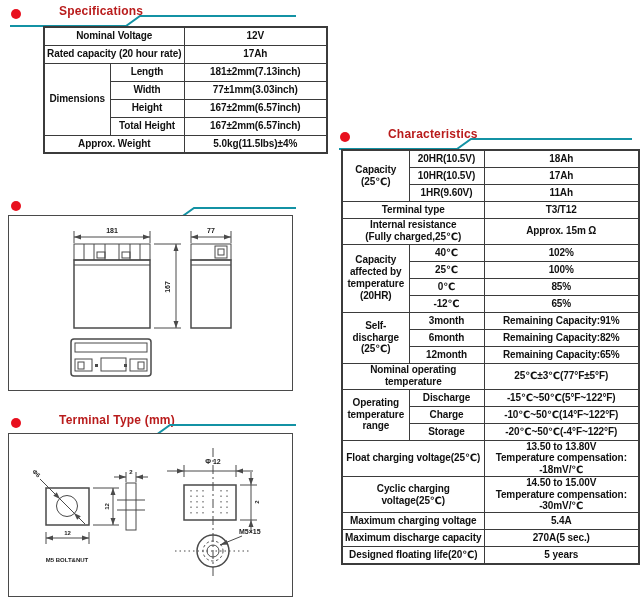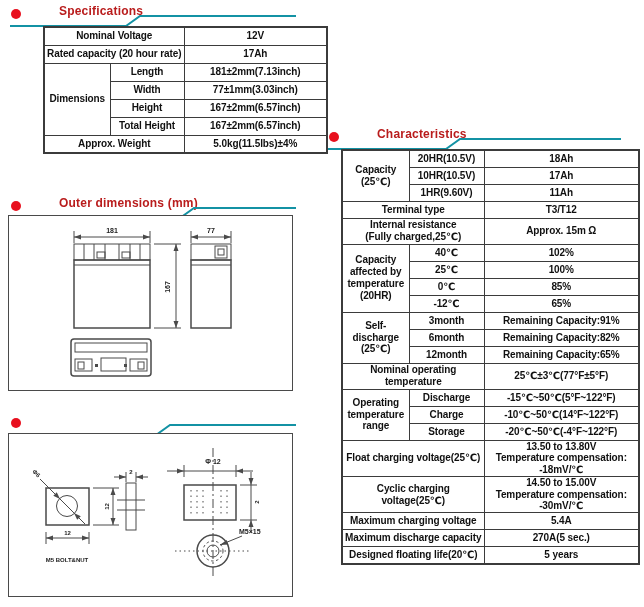--- a/index.html
+++ b/index.html
@@ -83,21 +83,20 @@
   </tr>
   <tr>
     <td colspan="2">Approx. Weight</td>
     <td>5.0kg(11.5lbs)±4%</td>
   </tr>
 </tbody>
   </table>
 
 <div class="hdr" style="left:8px; top:196px; width:292px;">
   <span class="dot"></span>
-  <span class="ttl">Outer dimensions  (mm)</span>
   <svg class="swoosh" width="292" height="26">
     <polyline points="2,22 172,22 186,12 288,12"></polyline>
   </svg>
 </div>
 
 <div class="diagbox" style="left:8px; top:215px; width:285px; height:176px;">
   <svg width="282" height="173" viewBox="0 0 282 173">
 
     <line class="dline" x1="65" y1="15" x2="65" y2="27"></line>
     <line class="dline" x1="141" y1="15" x2="141" y2="27"></line>
@@ -146,20 +145,21 @@
     <rect class="dfill" x="86" y="148" width="3" height="3"></rect>
     <rect class="dline" x="121" y="143" width="17" height="12"></rect>
     <rect class="dline" x="129" y="146" width="6" height="7"></rect>
     <rect class="dfill" x="115" y="148" width="3" height="3"></rect>
     <rect class="dline" x="92" y="142" width="25" height="13"></rect>
   </svg>
 </div>
 
 <div class="hdr" style="left:8px; top:413px; width:292px;">
   <span class="dot"></span>
+  <span class="ttl">Terminal Type (mm)</span>
   <svg class="swoosh" width="292" height="26">
     <polyline points="2,22 148,22 162,12 288,12"></polyline>
   </svg>
 </div>
 
 <div class="diagbox" style="left:8px; top:433px; width:285px; height:164px;">
   <svg width="282" height="161" viewBox="0 0 282 161">
 
     <rect class="dthick" x="37" y="54" width="43" height="37"></rect>
     <circle class="dline" cx="58" cy="72" r="10.5"></circle>
@@ -218,21 +218,21 @@
     <circle class="dthick" cx="204" cy="117" r="16"></circle>
     <circle class="dline" cx="204" cy="117" r="10" stroke-dasharray="2.5 2.5"></circle>
     <circle class="dline" cx="204" cy="117" r="6"></circle>
     <line class="dline" x1="166" y1="117" x2="242" y2="117" stroke-dasharray="1.5 3"></line>
     <text class="dtext" x="230" y="100" text-anchor="start">M5×15</text>
     <line class="dline" x1="233" y1="102" x2="211" y2="111"></line>
     <path class="dfill" d="M211,111 L217.6,106 L219.4,110.6 Z"></path>
   </svg>
 </div>
 
-<div class="hdr" style="left:326px; top:127px; width:297px;">
+<div class="hdr" style="left:337px; top:127px; width:297px;">
   <span class="dot"></span>
   <span class="ttl">Characteristics</span>
   <svg class="swoosh" width="297" height="26">
     <polyline points="2,22 120,22 134,12 295,12"></polyline>
   </svg>
 </div>
 
 <table class="tbl char" style="left:341px; top:149px; width:297px;">
   <colgroup>
       <col style="width:67px">

